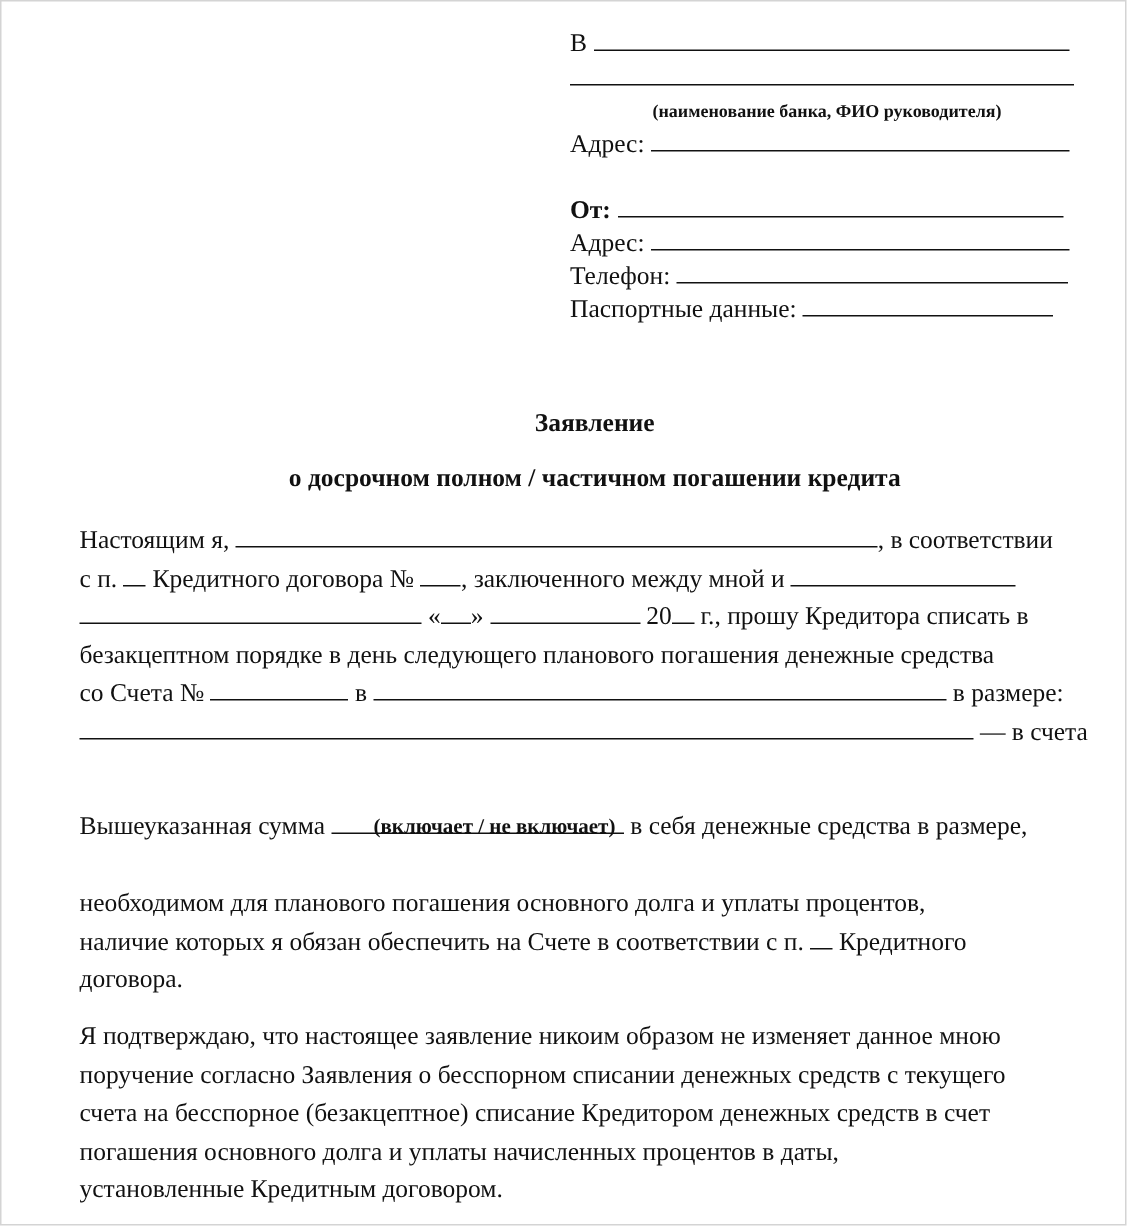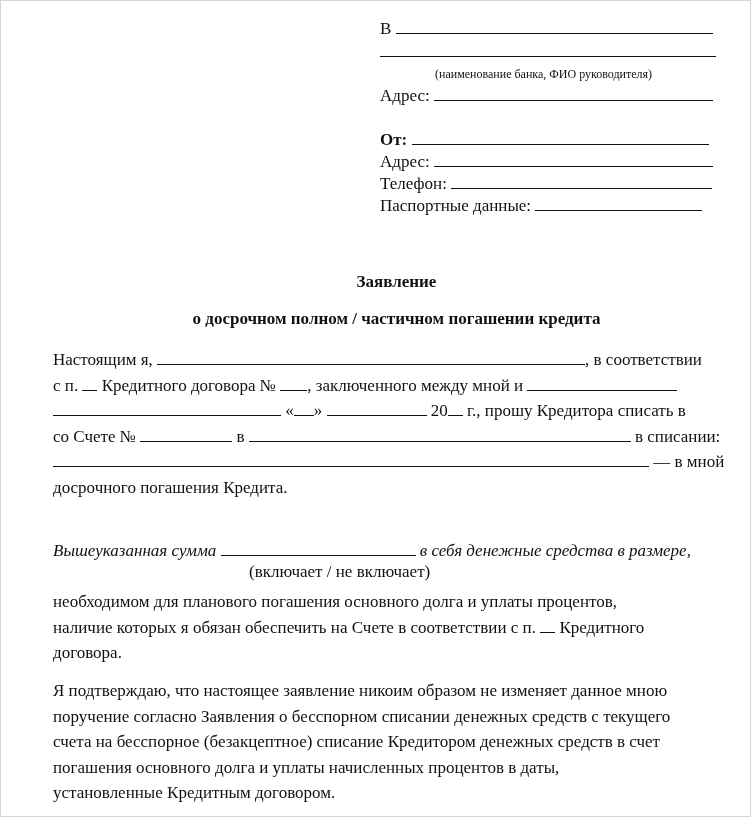--- a/index.html
+++ b/index.html
@@ -9,21 +9,21 @@
       width: 749px; height: 815px;
       border: 1px solid #d4d4d4;
       background: #ffffff;
       font-family: "Liberation Serif", serif;
       color: #111111;
       overflow: hidden;
     }
     .abs { position: absolute; white-space: nowrap; }
     .hdr { font-size: 17px; line-height: 22px; left: 379px; }
     .line { display: inline-block; border-bottom: 1px solid #111; height: 15px; vertical-align: baseline; }
-    .caption { font-size: 12px; line-height: 14px; }
+    .caption { font-size: 12px; line-height: 14px; font-weight: bold; }
     .title { position: absolute; left: 0; width: 751px; text-align: center; font-weight: bold; font-size: 17px; line-height: 22px; padding-left: 20px; }
     .body { position: absolute; left: 52px; font-size: 17px; line-height: 25.5px; white-space: nowrap; }
     b { font-weight: bold; font-family: Liberation Serif, serif; }
   </style>
 </head>
 <body>
 
 <div class="page">
 
   <div class="abs hdr" style="top:17px;">
@@ -71,40 +71,40 @@
       <span class="line" style="width:27px;"></span><span>, заключенного между мной и</span>
       <span class="line" style="width:150px;"></span>
     </div>
     <div>
       <span class="line" style="width:228px;"></span>
       <span>«</span><span class="line" style="width:20px;"></span><span>»</span>
       <span class="line" style="width:100px;"></span>
       <span>20</span><span class="line" style="width:15px;"></span>
       <span>г., прошу Кредитора списать в</span>
     </div>
+    <div>безакцептном порядке в день следующего планового погашения денежные средства</div>
     <div>
-      <span>со Счете №</span>
+      <span>со Счета №</span>
       <span class="line" style="width:92px;"></span>
       <span>в</span>
       <span class="line" style="width:382px;"></span>
-      <span>в списании:</span>
+      <span>в размере:</span>
     </div>
     <div>
       <span class="line" style="width:596px;"></span>
-      <span>— в мной</span>
+      <span>— в счета</span>
     </div>
-    <div>досрочного погашения Кредита.</div>
   </div>
 
-  <div class="body" style="top:537px;font-style:italic;">
+  <div class="body" style="top:537px;">
     <span>Вышеуказанная сумма</span>
     <span class="line" style="width:195px;"></span>
     <span>в себя денежные средства в размере,</span>
   </div>
-  <div class="abs caption" style="top:564px; left:248px; font-size:17px;">(включает / не включает)</div>
+  <div class="abs caption" style="top:544px; left:248px; font-size:14px;">(включает / не включает)</div>
   <div class="body" style="top:677px;">
     <div>Я подтверждаю, что настоящее заявление никоим образом не изменяет данное мною</div>
     <div>поручение согласно Заявления о бесспорном списании денежных средств с текущего</div>
     <div>счета на бесспорное (безакцептное) списание Кредитором денежных средств в счет</div>
     <div>погашения основного долга и уплаты начисленных процентов в даты,</div>
     <div>установленные Кредитным договором.</div>
   </div>
 
   <div class="body" style="top:588px;">
     <div>необходимом для планового погашения основного долга и уплаты процентов,</div>

